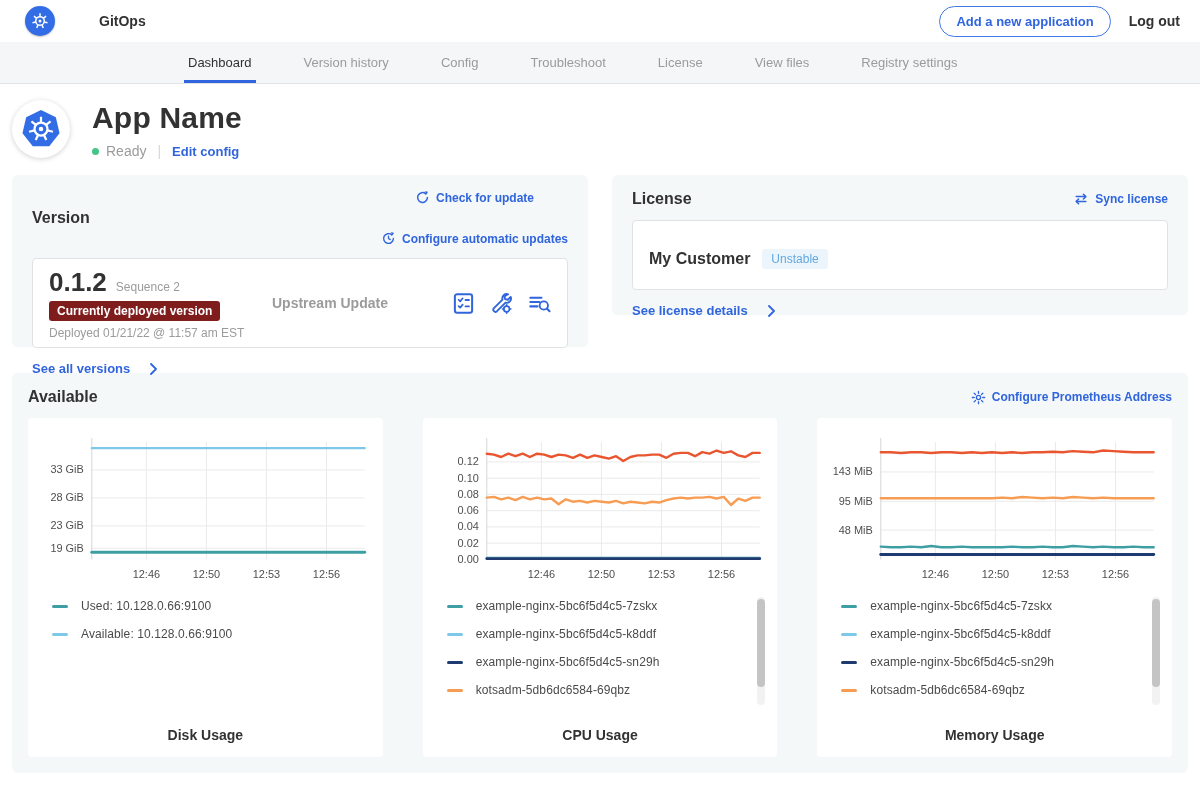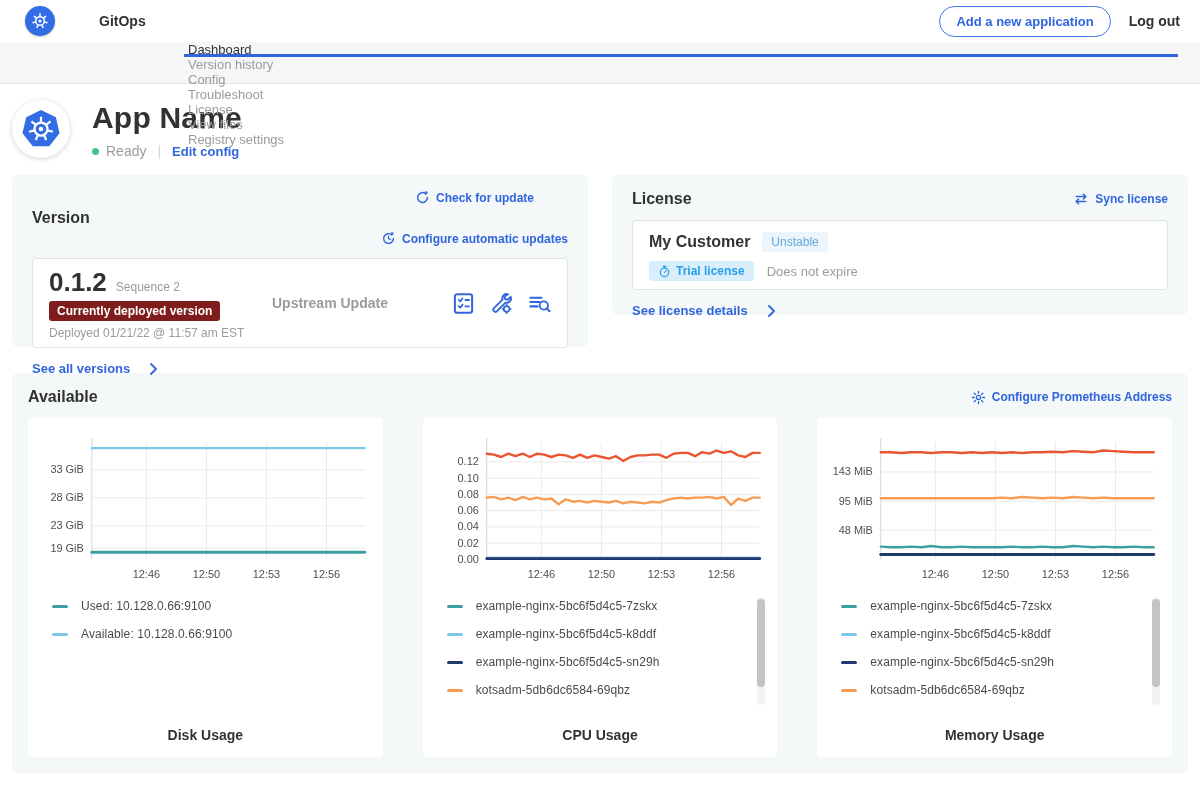--- a/index.html
+++ b/index.html
@@ -12,21 +12,21 @@
   .topnav .logo-wrap { display:flex; align-items:center; margin-right:32px; }
   .k8s-circle { width:30px; height:30px; border-radius:50%; background:#326de6; display:flex; align-items:center; justify-content:center; box-shadow:0 1px 2px rgba(0,0,0,.25); }
   .nav-tabs { display:flex; align-items:stretch; }
   .nav-tab { position:relative; display:flex; align-items:center; padding:0 12px; margin-right:14px; font-size:14px; font-weight:700; color:#323232; cursor:pointer; }
   .nav-tab.active::after { content:""; position:absolute; left:0; right:0; bottom:0; height:3px; background:#3065dd; }
   .topnav .spacer { flex:1; }
   .add-app-btn { align-self:center; border:1px solid #4179e8; color:#3065dd; background:#fff; border-radius:17px; padding:7px 16px; font-size:13px; font-weight:700; cursor:pointer; margin-right:18px; font-family:inherit; }
   .logout { align-self:center; font-size:14px; font-weight:600; color:#323232; cursor:pointer; }
 
   
-  .subnav { display:flex; align-items:stretch; height:42px; background:#f4f6f8; border-bottom:1px solid #e0e4e6; padding-left:162px;flex-direction:column; }
+  .subnav { display:flex; align-items:stretch; height:42px; background:#f4f6f8; border-bottom:1px solid #e0e4e6; padding-left:162px; }
   .subnav-tab { position:relative; display:flex; align-items:center; padding:0 26px; font-size:13px; color:#9b9b9b; cursor:pointer; }
   .subnav-tab.active { color:#323232; }
   .subnav-tab.active::after { content:""; position:absolute; left:22px; right:22px; bottom:0; height:3px; background:#3065dd; }
 
   
   .app-header { display:flex; align-items:center; padding:14px 12px 16px; }
   .app-avatar { width:58px; height:58px; border-radius:50%; background:#fff; box-shadow:0 1px 5px rgba(0,0,0,.18); display:flex; align-items:center; justify-content:center; margin-right:22px; }
   .app-title { font-size:30px; font-weight:700; margin:3px 0 8px; letter-spacing:.2px; }
   .app-status-row { display:flex; align-items:center; font-size:14px; color:#9b9b9b; }
   .status-dot { width:7px; height:7px; border-radius:50%; background:#44c585; margin-right:7px; }
@@ -50,21 +50,21 @@
   .version-number { font-size:26px; font-weight:700; }
   .version-sequence { font-size:12px; color:#9b9b9b; margin-left:9px; }
   .deployed-badge { display:inline-block; background:#7f1d1d; color:#fff; font-size:12px; font-weight:700; padding:3px 8px; border-radius:3px; margin:3px 0 5px; }
   .deployed-at { font-size:12px; color:#9b9b9b; }
   .version-mid { flex:1; font-size:14px; font-weight:700; color:#9b9b9b; padding-left:18px; }
   .version-actions { display:flex; align-items:center; gap:15px; color:#3065dd; }
   .version-actions .icon-btn { cursor:pointer; display:flex; }
   .see-link { display:inline-flex; align-items:center; gap:19px; font-size:13px; font-weight:700; color:#3065dd; margin-top:13px; cursor:pointer; }
 
   .license-card { flex:1; height:140px; }
-  .license-panel { padding:11px 16px; height:70px; }
+  .license-panel { padding:28px 16px; height:70px; }
   .license-row1 { display:flex; align-items:center; }
   .customer-name { font-size:16px; font-weight:700; }
   .channel-badge { margin-left:12px; background:#ecf5fc; color:#62a9e0; font-size:12px; padding:3px 9px; border-radius:3px; }
   .license-row2 { display:flex; align-items:center; margin-top:9px; }
   .trial-badge { display:flex; align-items:center; gap:5px; background:#d9eefb; color:#2b9fe8; font-size:12px; font-weight:700; padding:3px 9px; border-radius:3px; }
   .expiry { font-size:13px; color:#9b9b9b; margin-left:13px; }
 
   
   .monitoring-card { margin:26px 12px 0; height:400px; padding:15px 16px; }
   .charts-row { display:flex; gap:40px; }
@@ -237,32 +237,20 @@
           </g>
         </svg>
         <span>Sync license</span>
       </span>
     </div>
 
     <div class="panel license-panel">
       <div class="license-row1">
         <span class="customer-name">My Customer</span>
         <span class="channel-badge">Unstable</span>
-      </div>
-      <div class="license-row2">
-        <span class="trial-badge">
-          <svg width="13" height="13" viewBox="0 0 16 16">
-            <circle cx="8" cy="9" r="5.2" fill="none" stroke="#2b9fe8" stroke-width="1.5"></circle>
-            <line x1="8" y1="3.8" x2="8" y2="2" stroke="#2b9fe8" stroke-width="1.5"></line>
-            <line x1="6.2" y1="1.6" x2="9.8" y2="1.6" stroke="#2b9fe8" stroke-width="1.5" stroke-linecap="round"></line>
-            <path d="M8 9l2.2-2" fill="none" stroke="#2b9fe8" stroke-width="1.4" stroke-linecap="round"></path>
-          </svg>
-          <span>Trial license</span>
-        </span>
-        <span class="expiry">Does not expire</span>
       </div>
     </div>
 
     <span class="see-link">
       <span>See license details</span>
       <svg width="9" height="12" viewBox="0 0 8 12">
         <path d="M1.5 1l5 5-5 5" fill="none" stroke="#3065dd" stroke-width="1.8" stroke-linecap="round" stroke-linejoin="round"></path>
       </svg>
     </span>
   </section>

